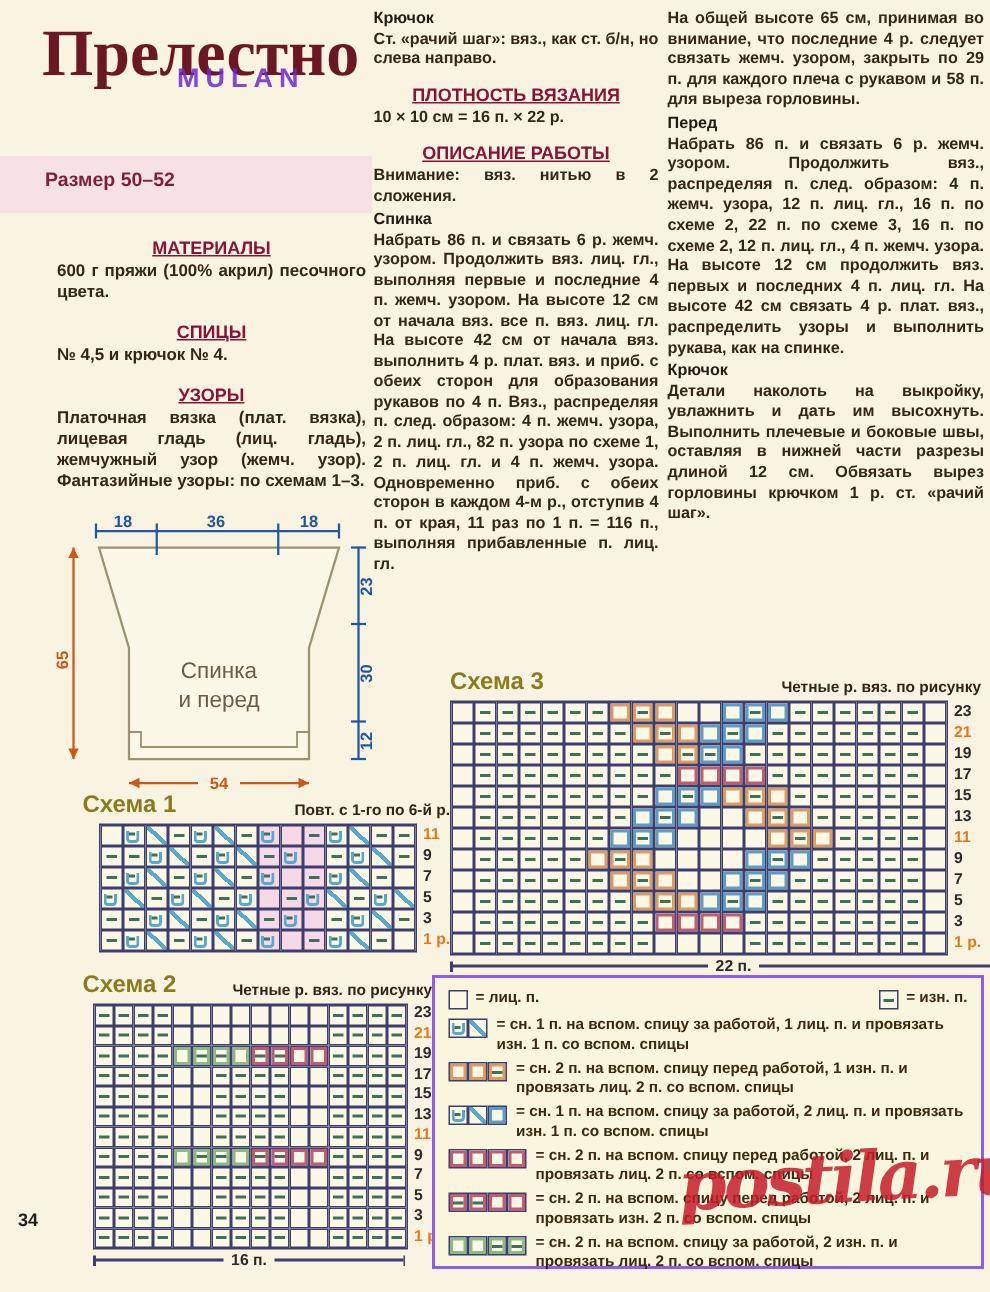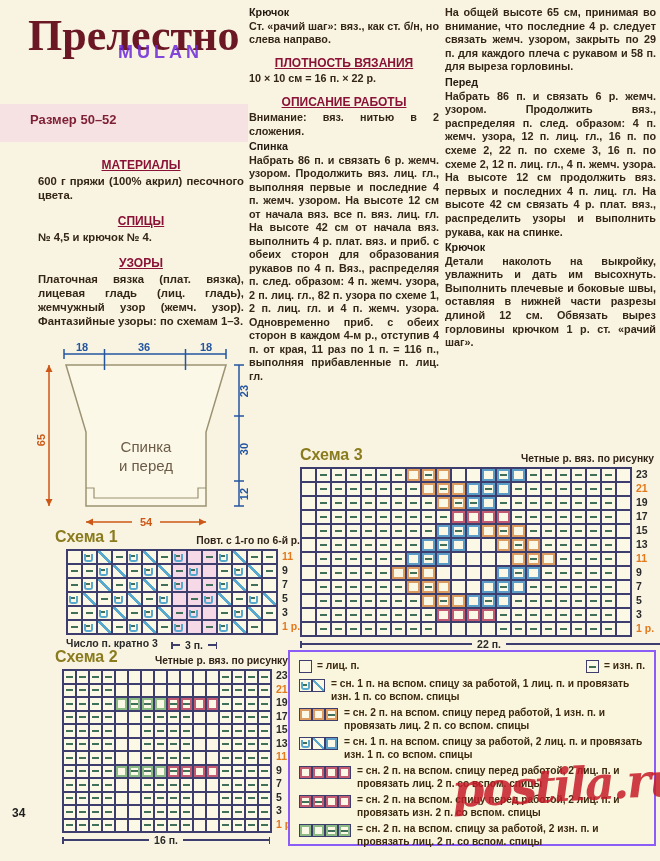--- a/index.html
+++ b/index.html
@@ -261,30 +261,20 @@
       </div>
     <div class="rowlabels">
         <div class="rowlab orange" style="height: 14px; line-height: 14px;">11</div>
         <div class="rowlab" style="height: 14px; line-height: 14px;">9</div>
         <div class="rowlab" style="height: 14px; line-height: 14px;">7</div>
         <div class="rowlab" style="height: 14px; line-height: 14px;">5</div>
         <div class="rowlab" style="height: 14px; line-height: 14px;">3</div>
         <div class="rowlab orange" style="height: 14px; line-height: 14px;">1 р.</div>
       </div>
   </div>
-  <div class="c1foot">
-    <span>Число п. кратно 3</span>
-    <span class="meas" style="position:absolute;left:133px;top:2px;width:46px;">
-      <span class="stub"></span>
-        <span class="mline"></span>
-      <span class="mtext">3 п.</span>
-      <span class="mline"></span>
-        <span class="stub"></span>
-    </span>
-  </div>
 </div>
 
 <div class="chart" style="left:38px;top:648px;width:250px;">
   <div class="ctr" style="padding-left:17px;">
     <span class="ctitle">Схема 2</span>
     <span class="cnote">Четные р. вяз. по рисунку</span>
   </div>
   <div class="chartrow" style="padding-left:24px;">
     <div class="grid" style="grid-template-columns: repeat(16, 13px); grid-auto-rows: 13.5px;">
         <div class="cell dash"></div>

